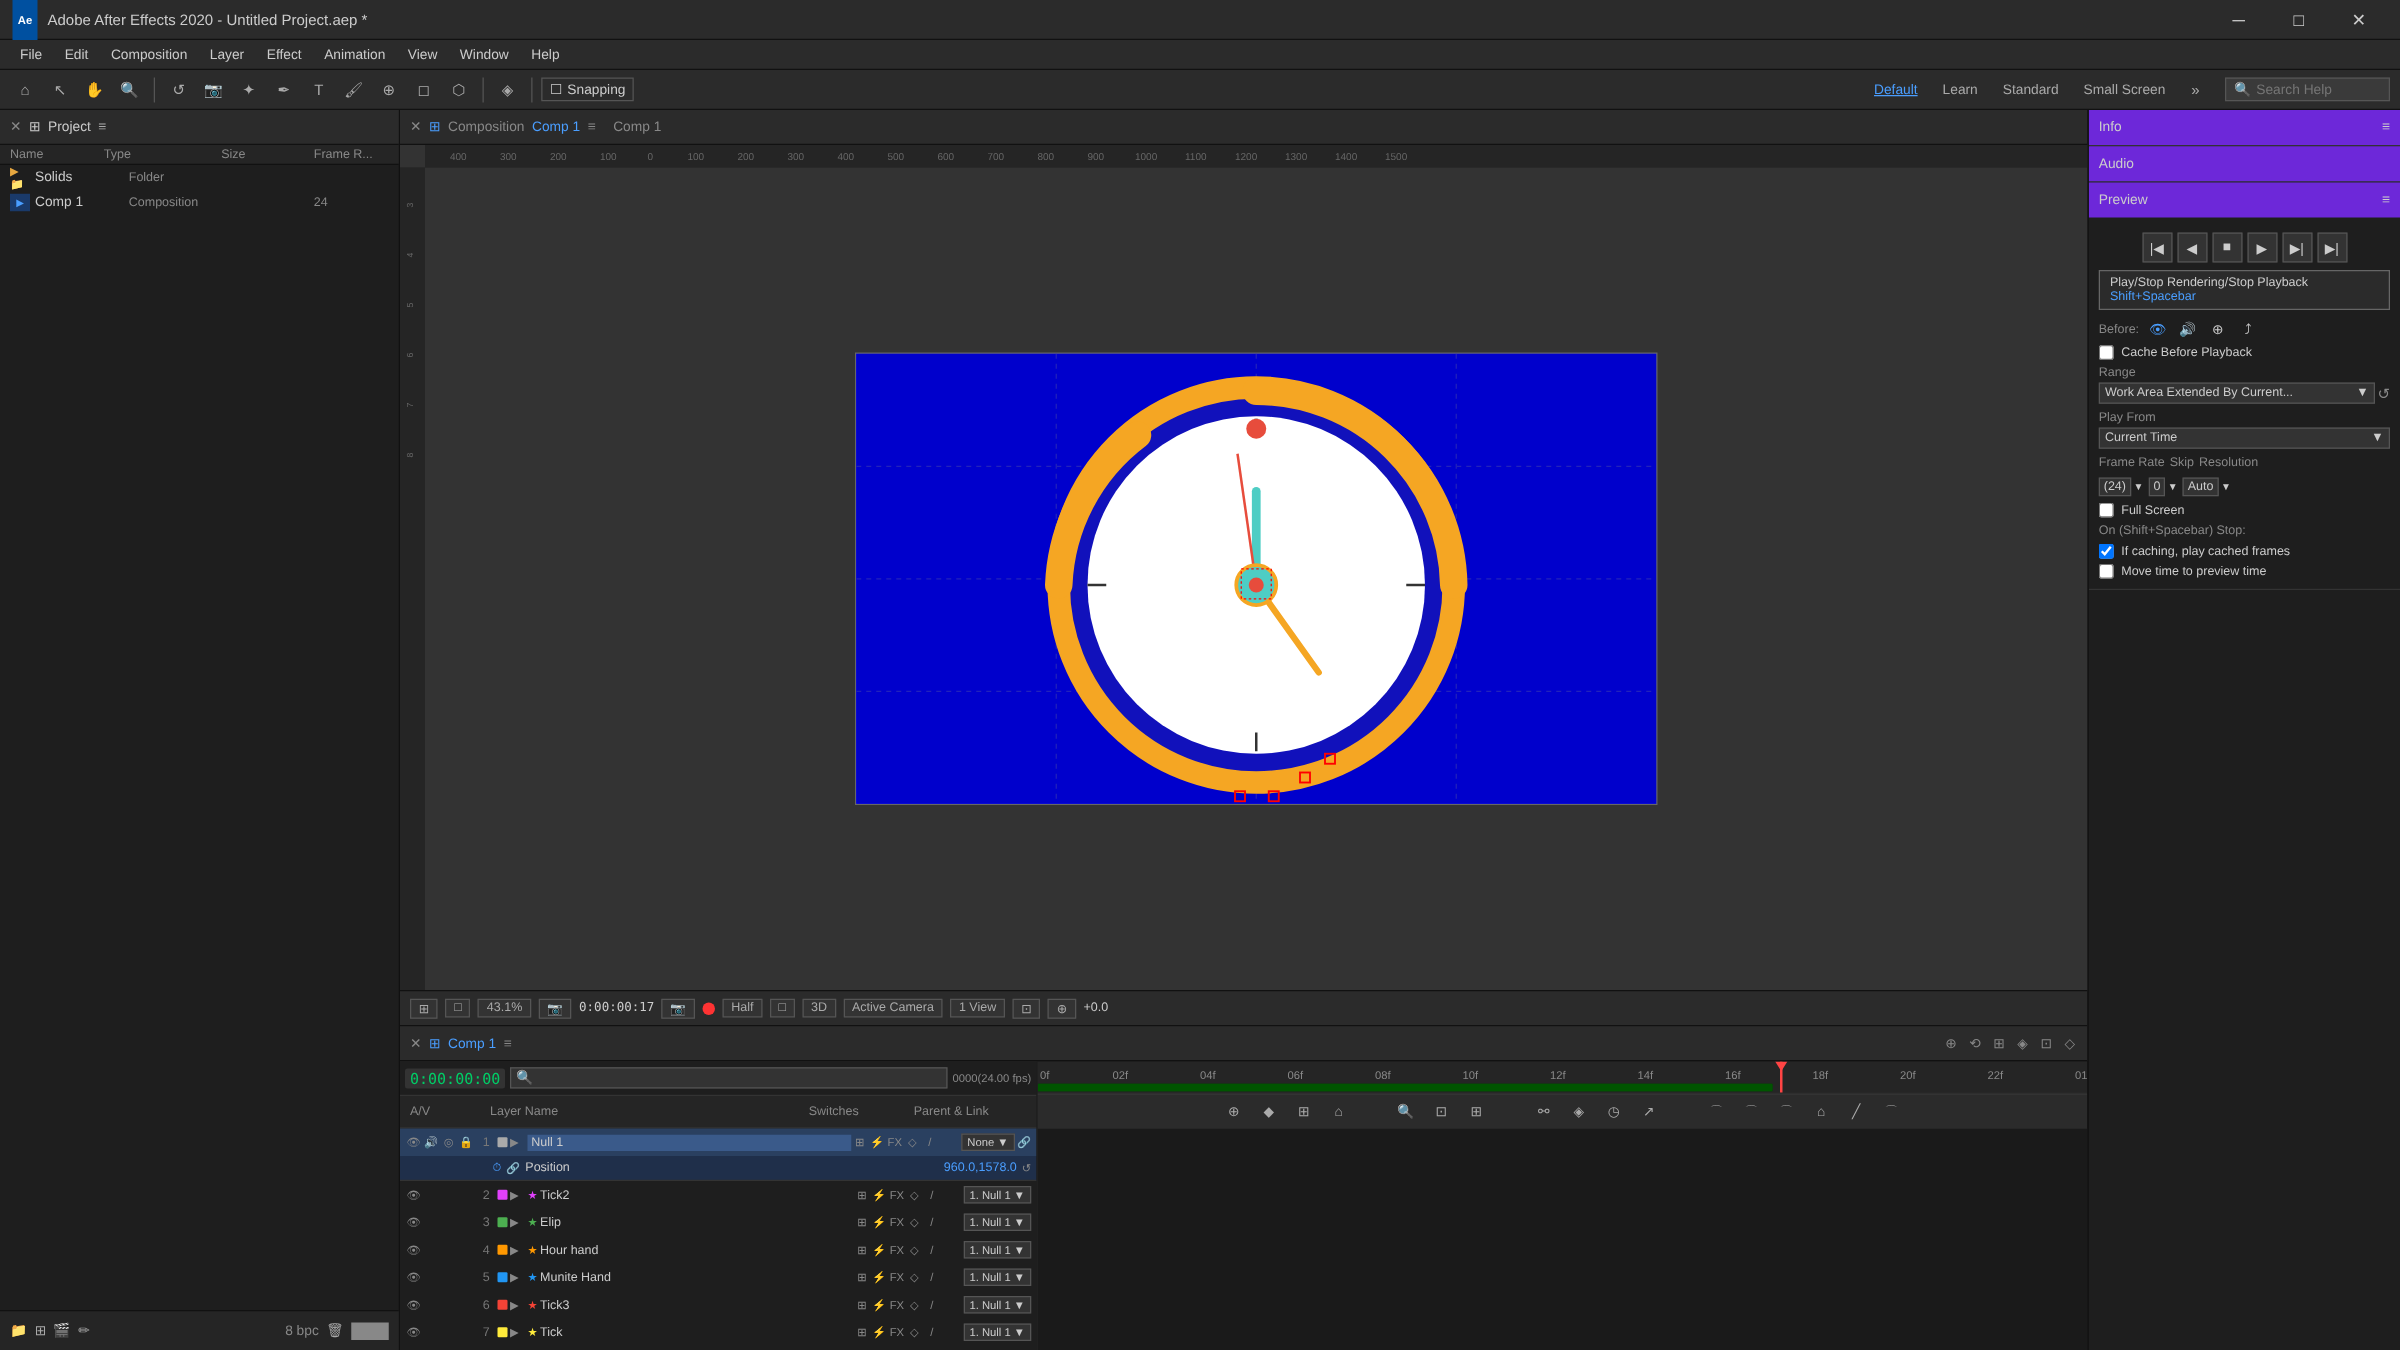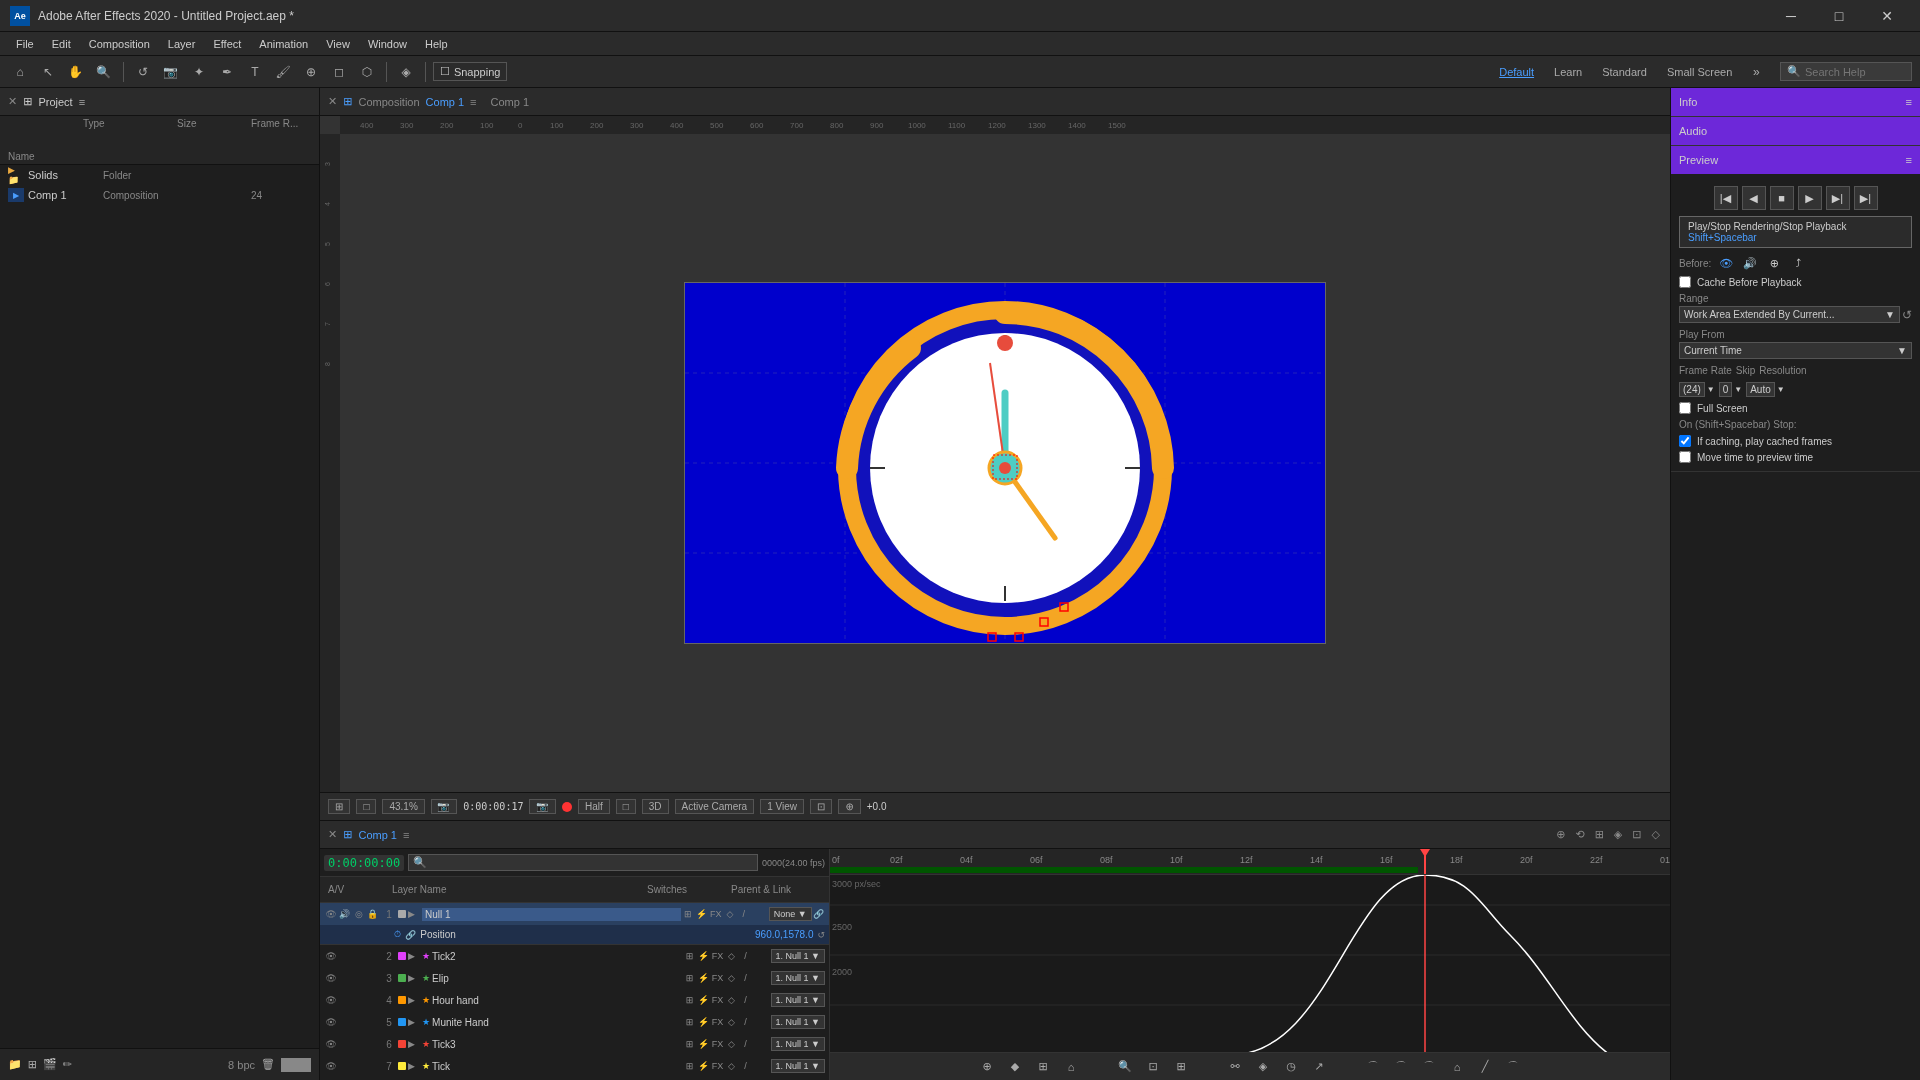--- a/index.html
+++ b/index.html
@@ -1,21 +1,21 @@
 <!DOCTYPE html>
 <html><head>
   <meta charset="utf-8">
   <style>
     * { box-sizing: border-box; margin: 0; padding: 0; }
     body { background: #1a1a1a; color: #cccccc; font-family: 'Segoe UI', Arial, sans-serif; font-size: 11px; overflow: hidden; width: 1920px; height: 1080px; }
 
     
     #title-bar { background: #2b2b2b; height: 32px; display: flex; align-items: center; padding: 0 10px; justify-content: space-between; border-bottom: 1px solid #111; }
     #title-bar-left { display: flex; align-items: center; gap: 8px; }
-    #title-bar-left .app-icon { width: 20px; height: 20px; background: #0050a0; display: flex; align-items: center; justify-content: center; font-size: 9px; color: white; font-weight: bold; }
+    #title-bar-left .app-icon { width: 20px; height: 32px; background: #0050a0; display: flex; align-items: center; justify-content: center; font-size: 9px; color: white; font-weight: bold; }
     #title-text { font-size: 12px; color: #cccccc; }
     #title-bar-controls { display: flex; gap: 2px; }
     .title-btn { width: 46px; height: 32px; display: flex; align-items: center; justify-content: center; cursor: pointer; font-size: 14px; color: #cccccc; background: transparent; border: none; }
 
     
     #menu-bar { background: #2b2b2b; height: 24px; display: flex; align-items: center; padding: 0 8px; gap: 2px; border-bottom: 1px solid #111; }
     .menu-item { padding: 2px 8px; cursor: pointer; font-size: 11px; color: #cccccc; }
 
     
     #toolbar { background: #2b2b2b; height: 32px; display: flex; align-items: center; padding: 0 8px; gap: 4px; border-bottom: 1px solid #111; }
@@ -34,21 +34,21 @@
 
     
     #left-panel { width: 320px; display: flex; flex-direction: column; background: #1e1e1e; border-right: 1px solid #111; flex-shrink: 0; }
     #project-header { background: #2b2b2b; padding: 4px 8px; display: flex; align-items: center; gap: 6px; border-bottom: 1px solid #111; height: 28px; }
     #project-header span { font-size: 11px; }
     .panel-menu-btn { cursor: pointer; color: #aaa; }
     #project-search { padding: 4px 8px; background: #2b2b2b; border-bottom: 1px solid #111; }
     #project-search input { background: #3a3a3a; border: 1px solid #555; color: #ccc; font-size: 11px; padding: 2px 6px; width: 100%; outline: none; }
     #project-columns { display: flex; padding: 2px 8px; background: #252525; border-bottom: 1px solid #111; gap: 4px; }
     .col-header { font-size: 10px; color: #888; cursor: pointer; }
-    .col-header.name { flex: 1; margin-top: 33px; }
+    .col-header.name { flex: 1; }
     .col-header.type { width: 90px; }
     .col-header.size { width: 50px; }
     .col-header.framerate { width: 60px; margin-left: 20px; }
     #project-items { flex: 1; overflow-y: auto; }
     .project-item { display: flex; align-items: center; padding: 3px 8px; cursor: pointer; gap: 4px; }
     .project-item .item-icon { width: 16px; height: 14px; display: flex; align-items: center; justify-content: center; font-size: 9px; }
     .folder-icon { color: #e8a840; }
     .comp-icon { color: #4a9eff; background: #4a9eff22; }
     .item-name { flex: 1; font-size: 11px; }
     .item-type { width: 90px; font-size: 10px; color: #888; }
@@ -550,43 +550,20 @@
               <text x="620" y="14" fill="#888" font-size="9">18f</text>
               <text x="690" y="14" fill="#888" font-size="9">20f</text>
               <text x="760" y="14" fill="#888" font-size="9">22f</text>
               <text x="830" y="14" fill="#888" font-size="9">01:00</text>
 
               <line x1="595" y1="0" x2="595" y2="26" stroke="#ff4444" stroke-width="2"></line>
               <polygon points="590,0 600,0 595,8" fill="#ff4444"></polygon>
             </svg>
           </div>
 
-          <div id="value-graph" style="flex:1;position:relative;">
-            <svg width="100%" height="100%" style="position:absolute;top:0;left:0;">
-              <rect width="100%" height="100%" fill="#1a1a1a"></rect>
-
-              <line x1="0" y1="30" x2="100%" y2="30" stroke="#2a2a2a" stroke-width="1"></line>
-              <line x1="0" y1="80" x2="100%" y2="80" stroke="#2a2a2a" stroke-width="1"></line>
-              <line x1="0" y1="130" x2="100%" y2="130" stroke="#2a2a2a" stroke-width="1"></line>
-              <line x1="0" y1="180" x2="100%" y2="180" stroke="#2a2a2a" stroke-width="1"></line>
-
-              <text x="2" y="12" fill="#666" font-size="9">3000 px/sec</text>
-              <text x="2" y="55" fill="#666" font-size="9">2500</text>
-              <text x="2" y="100" fill="#666" font-size="9">2000</text>
-
-              <path d="M 400 180 C 500 180 520 0 595 0 C 640 0 650 30 680 60 C 720 100 740 150 780 180" fill="none" stroke="white" stroke-width="1.5"></path>
-
-              <path d="M 780 180 C 820 210 840 230 870 180 C 900 130 910 80 950 60" fill="none" stroke="white" stroke-width="1.5"></path>
-
-              <line x1="595" y1="0" x2="595" y2="100%" stroke="#ff4444" stroke-width="1.5"></line>
-
-              <polygon points="398,177 404,183 398,189 392,183" fill="#f5a623"></polygon>
-              <polygon points="778,177 784,183 778,189 772,183" fill="#f5a623"></polygon>
-            </svg>
-          </div>
 
           <div id="timeline-bottom">
             <span class="tl-bottom-btn">⊕</span>
             <span class="tl-bottom-btn">◆</span>
             <span class="tl-bottom-btn">⊞</span>
             <span class="tl-bottom-btn">⌂</span>
             <span style="width:20px;"></span>
             <span class="tl-bottom-btn">🔍</span>
             <span class="tl-bottom-btn">⊡</span>
             <span class="tl-bottom-btn">⊞</span>

